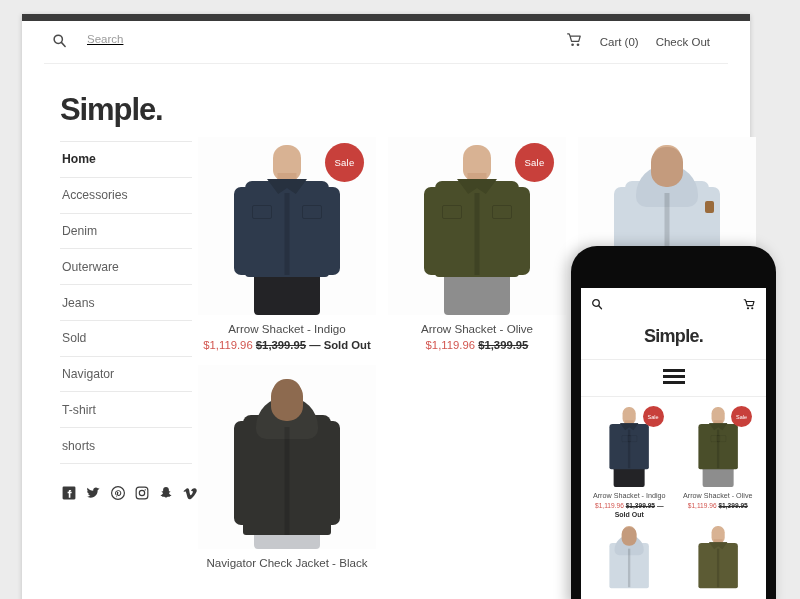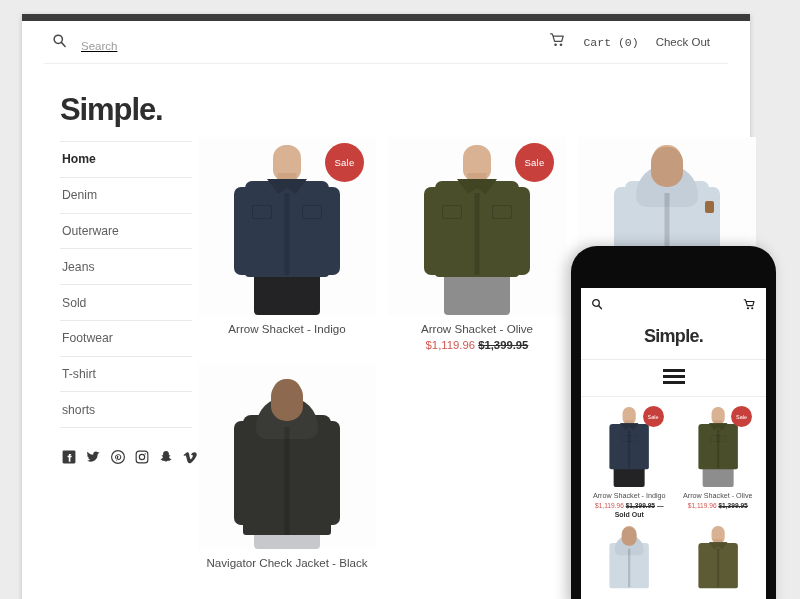--- a/index.html
+++ b/index.html
@@ -17,29 +17,29 @@
     background: #ffffff; box-shadow: 0 1px 5px rgba(0,0,0,.18);
   }
   .page-topbar { height: 7px; background: #3a3a3a; width: 100%; }
   .page-body { position: relative; padding: 0 20px; height: 100%; background:#fff; }
 
   
   .site-header {
     display: flex; align-items: center; justify-content: space-between;
     height: 43px; border-bottom: 1px solid #eeeeee; margin: 0 2px;
   }
-  .search-group { display: flex; align-items: flex-end; gap: 14px; padding-left: 8px; text-decoration: underline; }
+  .search-group { display: flex; align-items: flex-start; gap: 20px; padding-left: 8px; text-decoration: underline; }
   .search-input {
     border: none; outline: none; font-size: 11.5px; color: #8d8d8d;
     font-family: "Liberation Sans", sans-serif; background: transparent; width: 150px;
   }
   .search-input::placeholder { color: #9b9b9b; }
   .header-right { display: flex; align-items: center; gap: 17px; padding-right: 18px; }
   .hdr-link { font-size: 11.5px; color: #4a4a4a; text-decoration: none; white-space: nowrap; }
-  .cart-group { display: flex; align-items: center; gap: 17px; font-family: Liberation Mono, monospace; }
+  .cart-group { display: flex; align-items: center; gap: 17px; }
 
   
   .brand-wrap { padding: 30px 0 6px 18px; }
   .brand {
     font-size: 31px; font-weight: bold; color: #2e2e2e;
     letter-spacing: -1.1px; line-height: 1;
   }
 
   
   .layout { display: flex; }
@@ -200,25 +200,26 @@
 
       <div class="brand-wrap">
         <div class="brand">Simple.</div>
       </div>
 
       <div class="layout">
 
         <div class="sidebar">
           <ul class="nav-list">
             <li class="nav-item active">Home</li>
+            <li class="nav-item">Accessories</li>
             <li class="nav-item">Denim</li>
             <li class="nav-item">Outerware</li>
             <li class="nav-item">Jeans</li>
             <li class="nav-item">Sold</li>
-            <li class="nav-item">Footwear</li>
+            <li class="nav-item">Navigator</li>
             <li class="nav-item">T-shirt</li>
             <li class="nav-item">shorts</li>
           </ul>
 
           <div class="social-row">
             <a>
               <svg width="14" height="14" viewBox="0 0 24 24" fill="#3a3a3a">
                 <rect x="1" y="1" width="22" height="22" rx="2"></rect>
                 <path d="M15 7h-2.2C12 7 11.6 7.5 11.6 8.4V10H9.6v2.6h2V20h2.8v-7.4h2L16.7 10h-2.3V8.9c0-.3.1-.5.5-.5H16z" fill="#fff"></path>
               </svg>
@@ -268,20 +269,26 @@
                   <div class="fg-arm-r" style="background:#2e3a4c"></div>
                   <div class="fg-torso" style="background:#2e3a4c"></div>
                   <div class="fg-collar" style="background:#27313f"></div>
                   <div class="fg-placket"></div>
                   <div class="fg-pocket l"></div>
                     <div class="fg-pocket r"></div>
                 </div>
                 <div class="sale-badge">Sale</div>
               </div>
               <div class="prod-title">Arrow Shacket - Indigo</div>
+              <div class="prod-price">
+                <span class="price-sale">$1,119.96</span>
+                <span class="price-was">$1,399.95</span>
+                <span class="sold-out">—</span>
+                <span class="sold-out">Sold Out</span>
+              </div>
             </div>
 
             <div class="prod-cell">
               <div class="prod-img">
                 <div class="figure">
                   <div class="fg-head"></div>
                     <div class="fg-neck"></div>
                   <div class="fg-legs" style="background:#8d8d8d"></div>
                   <div class="fg-arm-l" style="background:#4a4e2a"></div>
                   <div class="fg-arm-r" style="background:#4a4e2a"></div>

